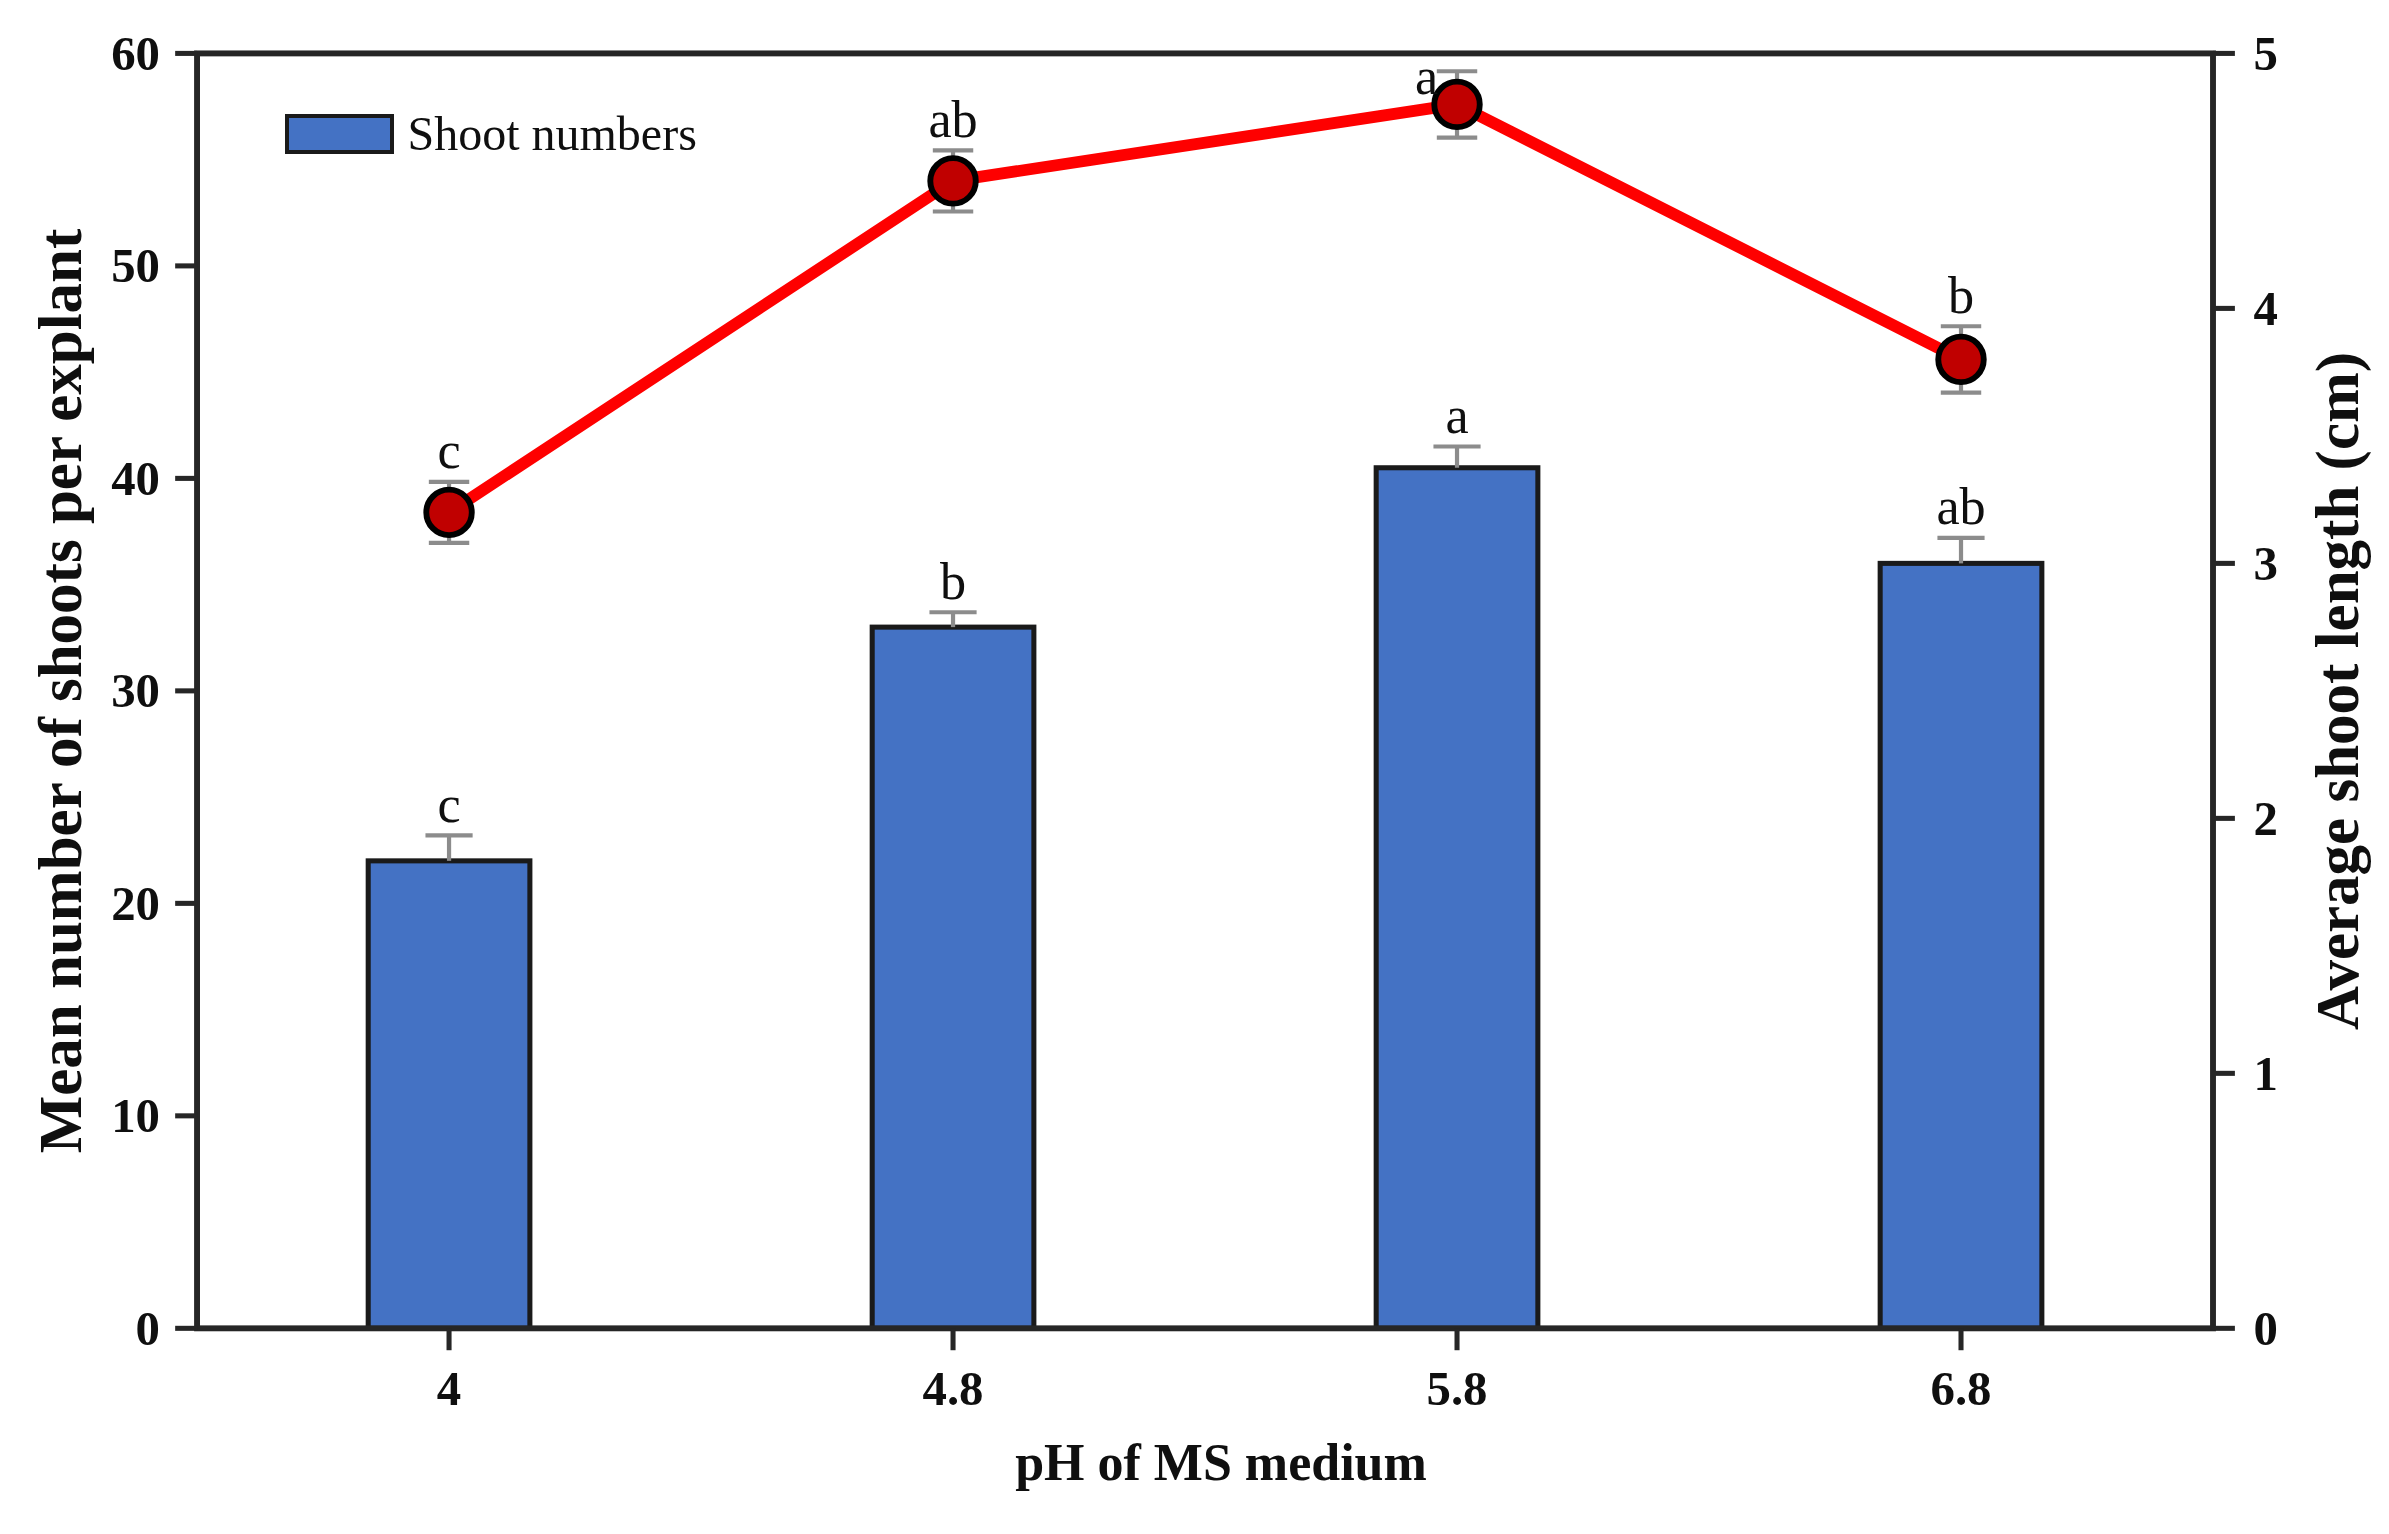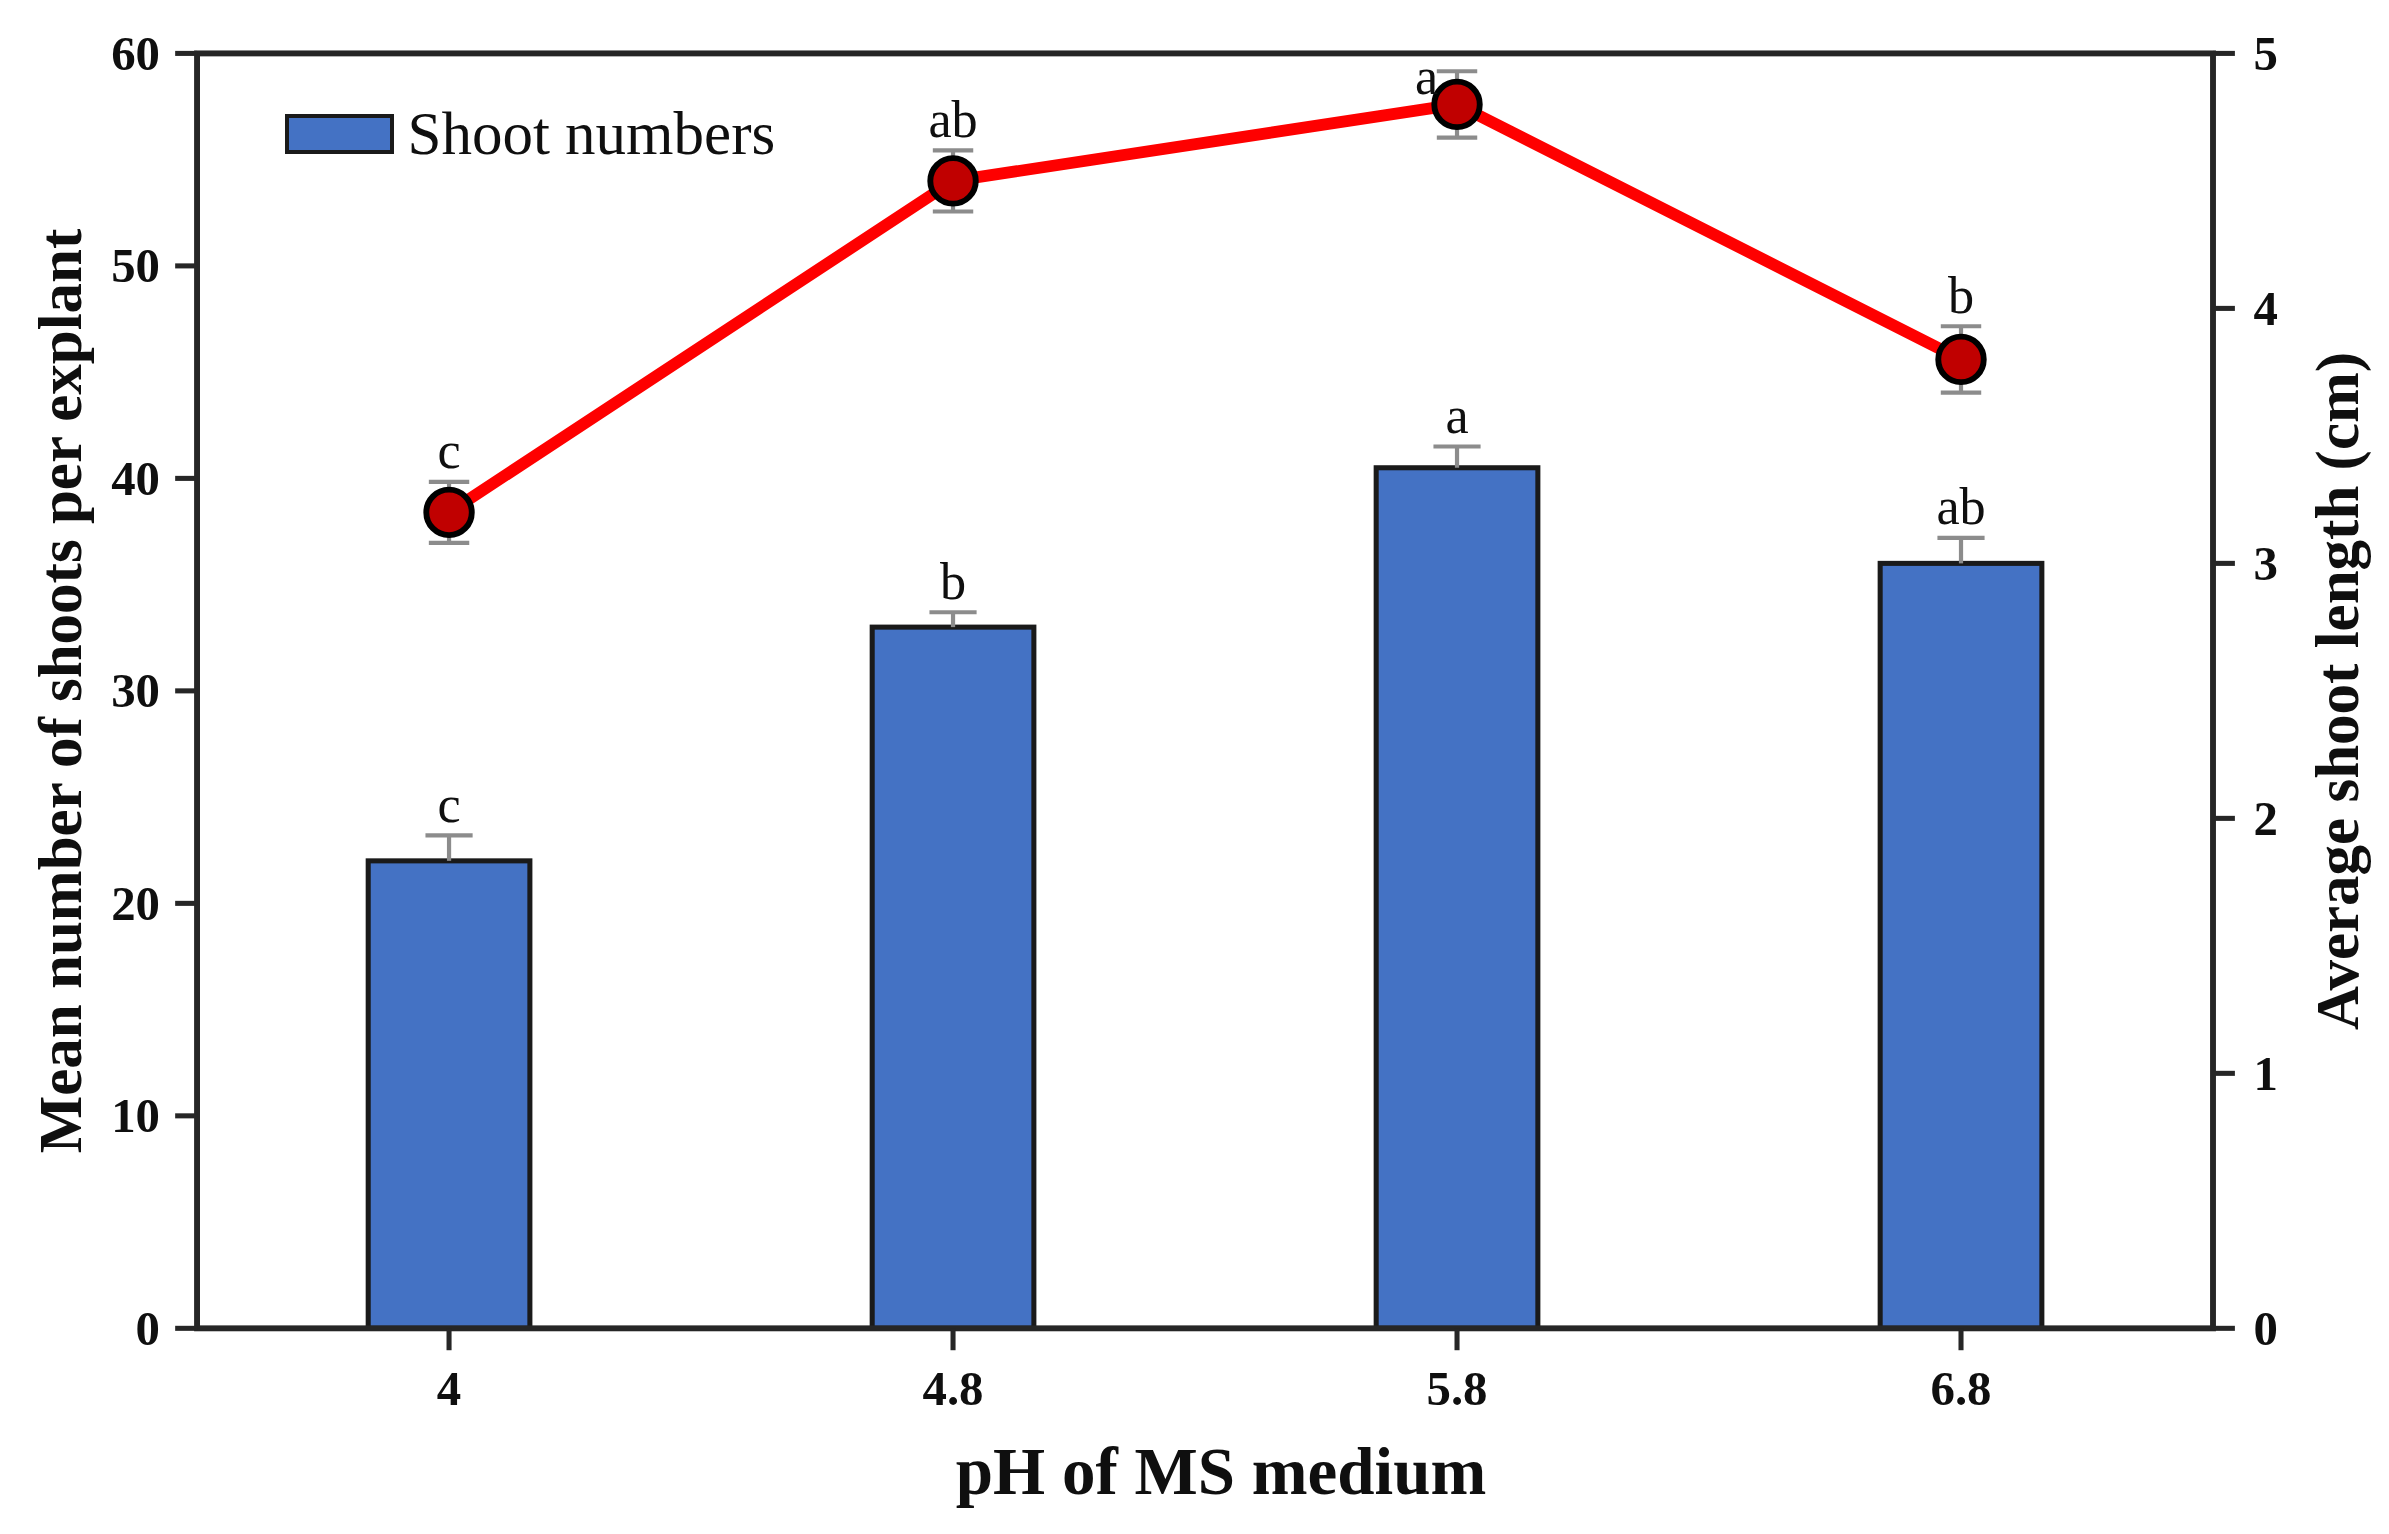--- a/index.html
+++ b/index.html
@@ -20,21 +20,21 @@
     font-weight: bold;
     color: #0f0f0f;
   }
   .ytitle { font-size: 61px; }
   .ytitle.left  { left: 61px;  top: 691px; transform: translate(-50%,-50%) rotate(-90deg); }
   .ytitle.right { left: 2338px; top: 691px; transform: translate(-50%,-50%) rotate(-90deg); }
   .xtitle {
     position: absolute;
     left: 1221px; top: 1433px;
     transform: translateX(-50%);
-    font-size: 67px; font-weight: bold; white-space: nowrap;
+    font-size: 52px; font-weight: bold; white-space: nowrap;
   }
 
   .legend {
     position: absolute;
     left: 285px; top: 99px;
     display: flex; flex-direction: column; row-gap: 54px;
   }
   .lrow { display: flex; align-items: center; height: 69px; }
   .swatch-bar {
     width: 101px; height: 32px;
@@ -49,21 +49,21 @@
     display: inline-block;
   }
   .swatch-line .dot {
     position: absolute; left: 50%; top: 50%;
     width: 34px; height: 34px;
     transform: translate(-50%,-50%);
     background: #c00000;
     border: 5px solid #000000;
     border-radius: 50%;
   }
-  .llabel { margin-left: 13.5px; font-size: 61px; line-height: 1; }
+  .llabel { margin-left: 13.5px; font-size: 48px; line-height: 1; }
 </style>
 </head>
 <body>
 
 <div class="page">
 
   <svg id="chart-svg" width="2389" height="1535" viewBox="0 0 2837 1822">
       <rect x="437.25" y="1021.8666666666667" width="192" height="555.1333333333333" fill="#4472c4" stroke="#1a1a1a" stroke-width="6"></rect>
       <line x1="533.25" y1="1021.8666666666667" x2="533.25" y2="991.5866666666667" stroke="#8c8c8c" stroke-width="5"></line>
       <line x1="505.25" y1="991.5866666666667" x2="561.25" y2="991.5866666666667" stroke="#8c8c8c" stroke-width="5"></line>

